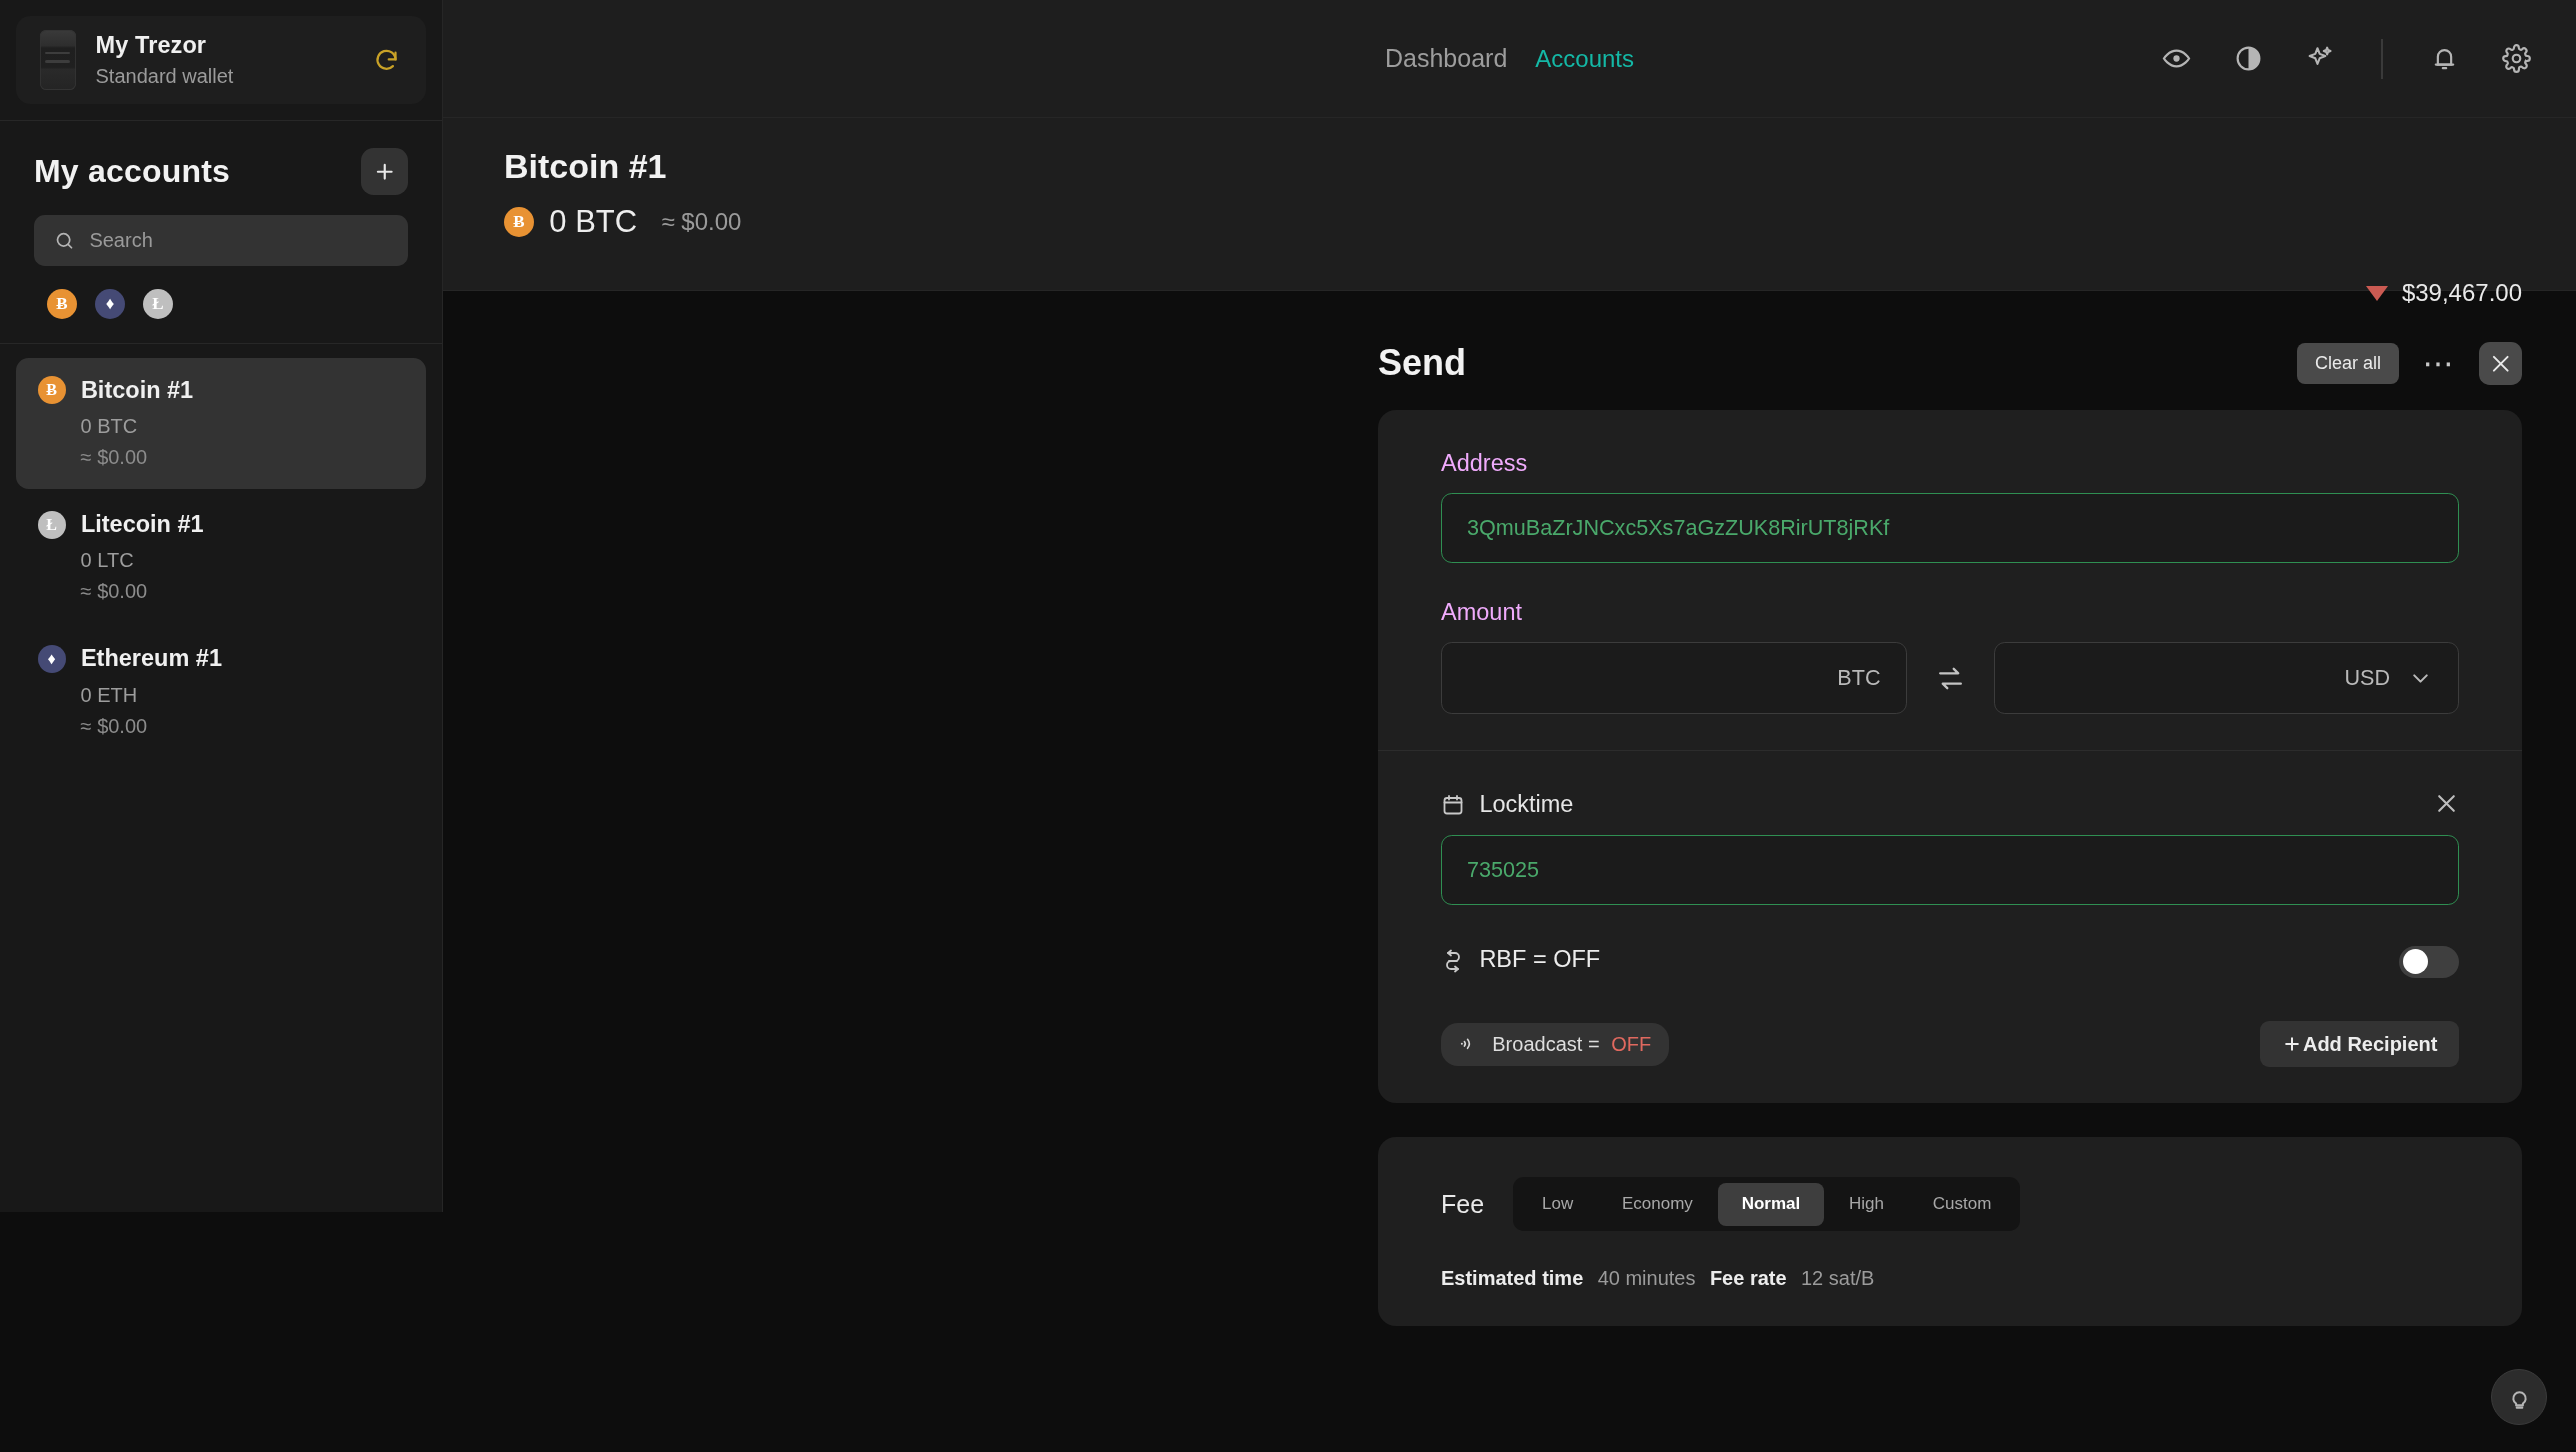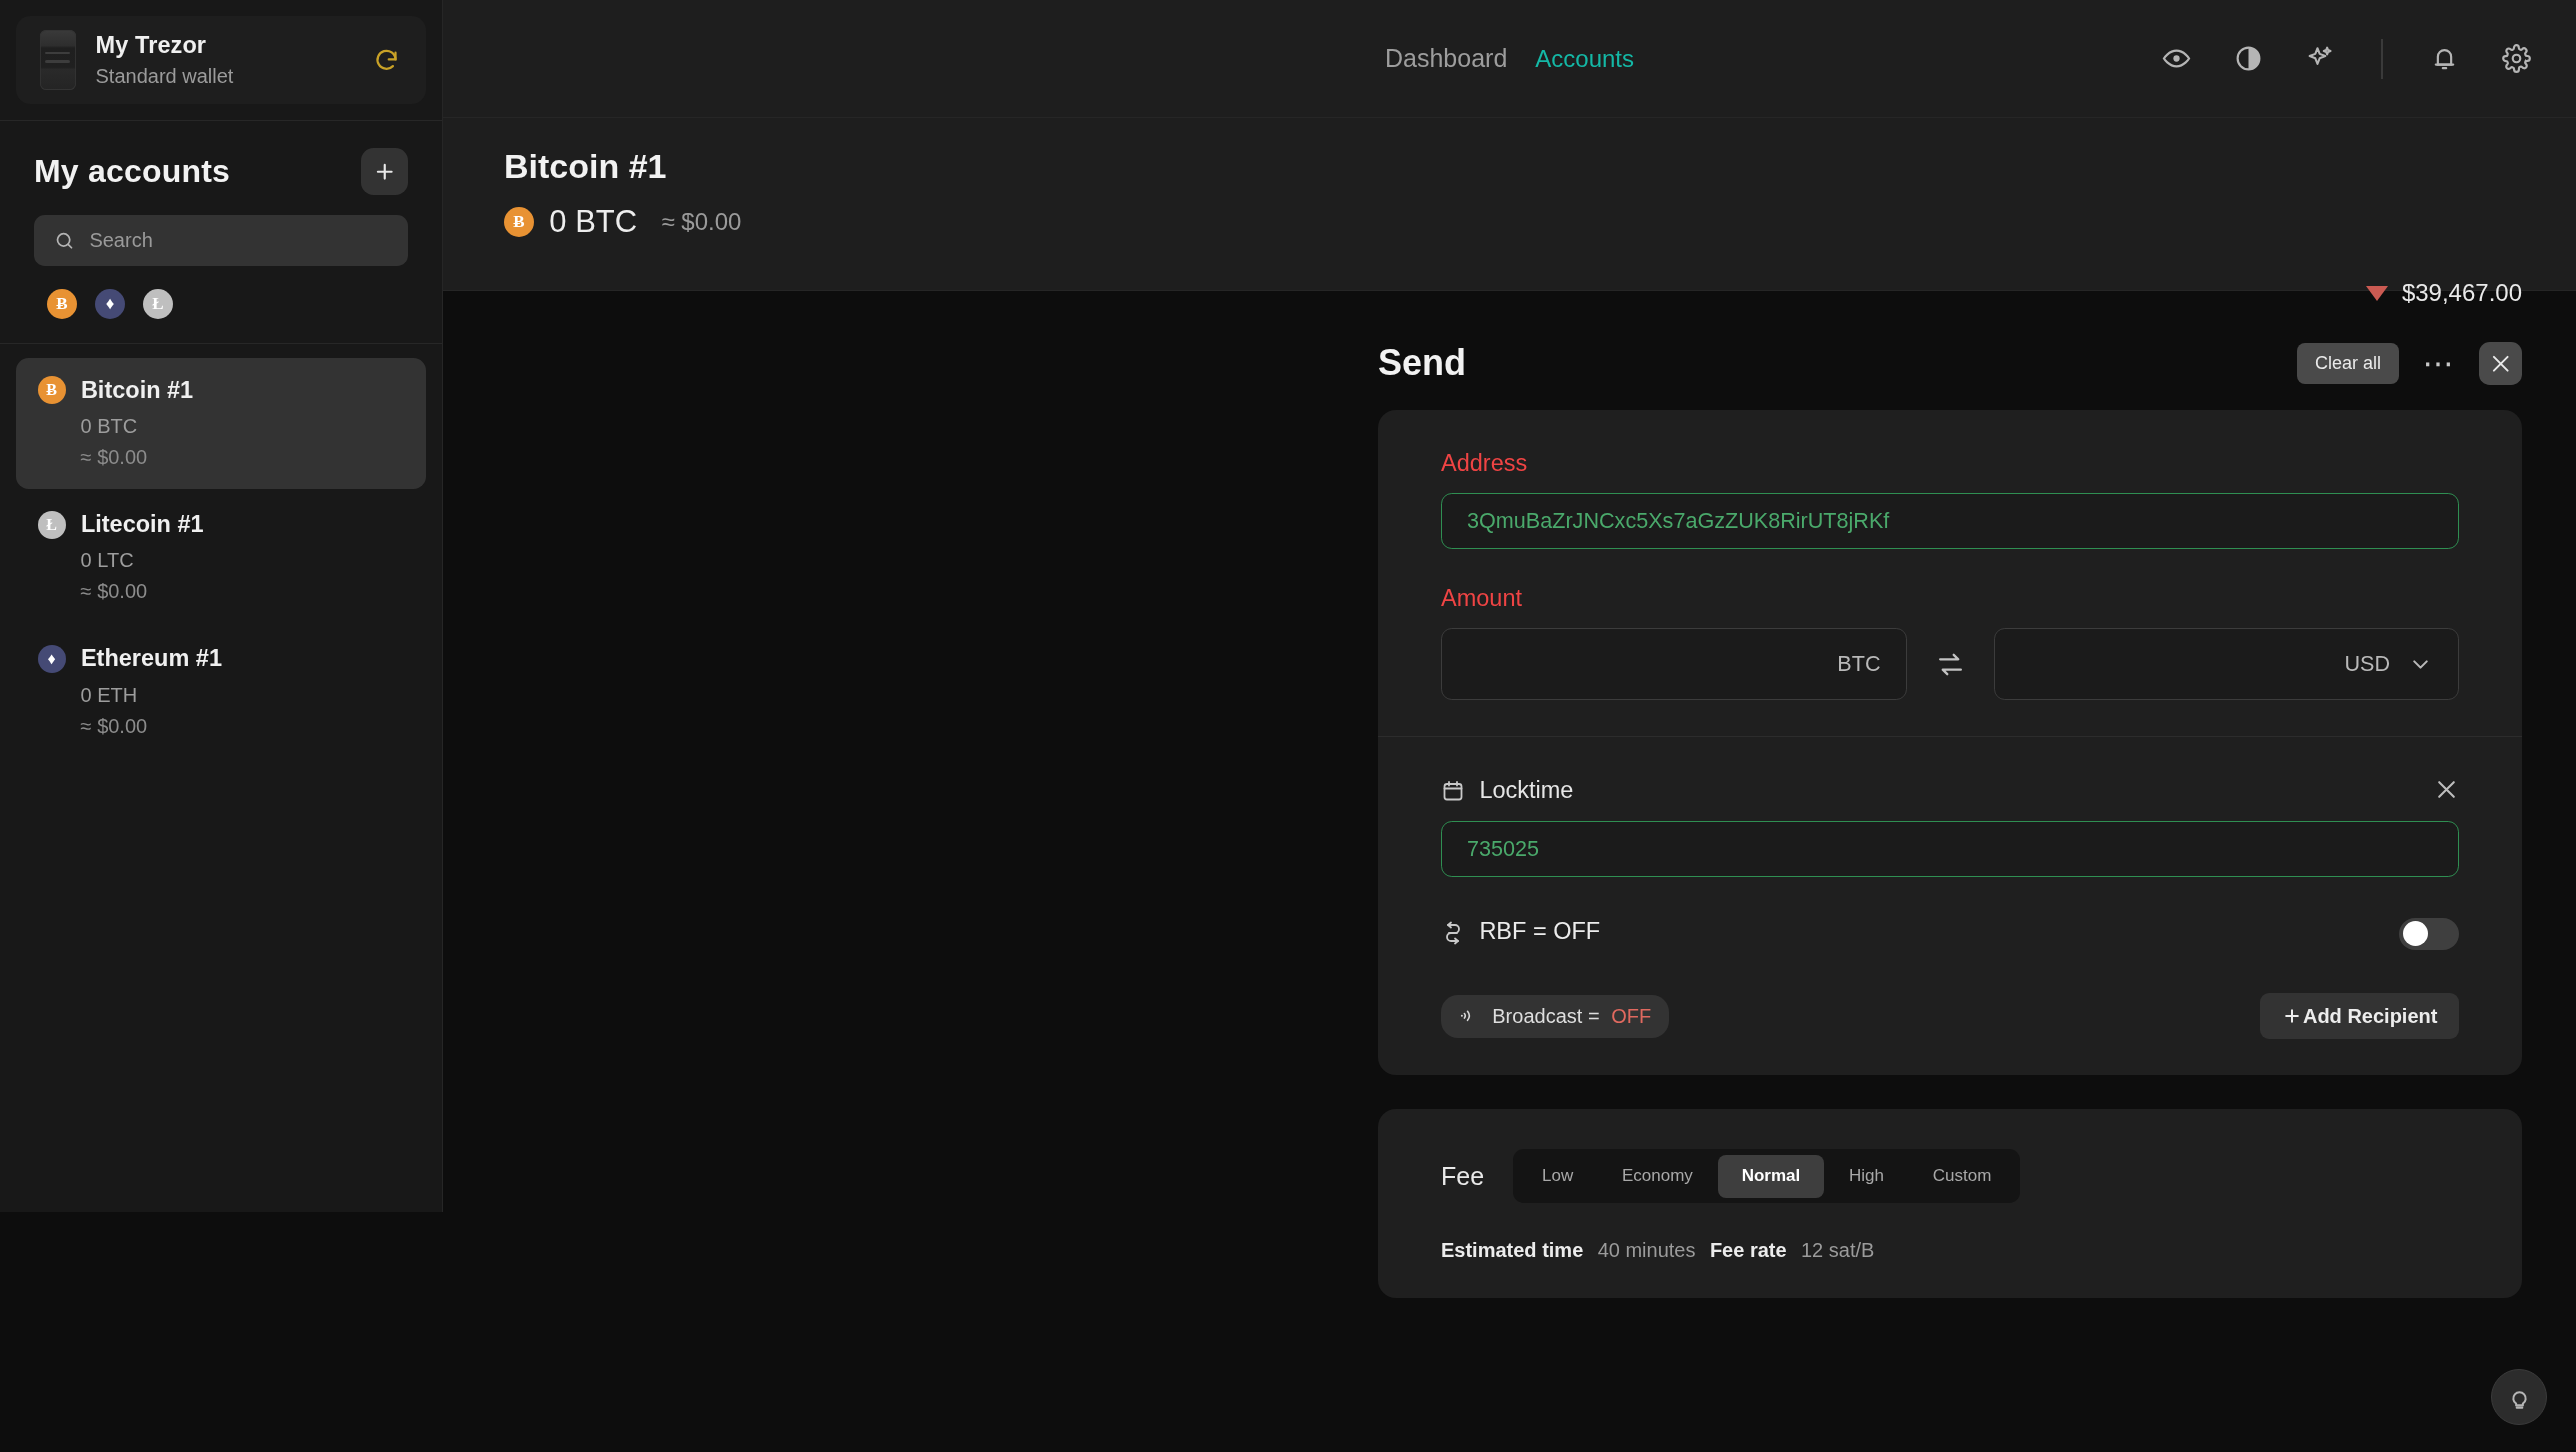--- a/index.html
+++ b/index.html
@@ -168,23 +168,23 @@
   .dots-btn { color:#c8c8c8; font-size: 31px; line-height: 18px; cursor:pointer; padding: 0 3.6px; letter-spacing:1.8px;}
   .close-btn {
     width:43px;height:43px;border-radius:10.8px;background:#4a4a4a;
     display:flex;align-items:center;justify-content:center;cursor:pointer;color:#eaeaea;
   }
 
   .card {
     margin: 25px 54px 0 935px; background:#1f1f1f; border-radius: 18px;
   }
   .card-inner { padding: 40px 63px 36px 63px; }
-  .field-label { font-size: 23.5px; color:#ef4444; font-weight:400; }
+  .field-label { font-size: 23.5px; color:#f0abfc; font-weight:400; }
   .input-box {
-    margin-top: 16px; height: 56px; border-radius: 10.8px;
+    margin-top: 16px; height: 70px; border-radius: 10.8px;
     background:#1b1b1b; border:0.9px solid #4c4c4c;
     display:flex; align-items:center; padding: 0 25px;
     font-size: 21.6px; color:#d4d4d4;
   }
   .input-box.valid { border-color:#2f8f52; color:#4aa96b; }
   .amount-row { display:flex; align-items:center; gap: 0; margin-top: 16px; }
   .amount-input {
     flex:1 1 0; height: 72px; border-radius:10.8px; background:#1b1b1b;
     border:0.9px solid #3c3c3c; display:flex; align-items:center; justify-content:flex-end;
     padding: 0 25px; font-size:21.6px; color:#b9b9b9;

